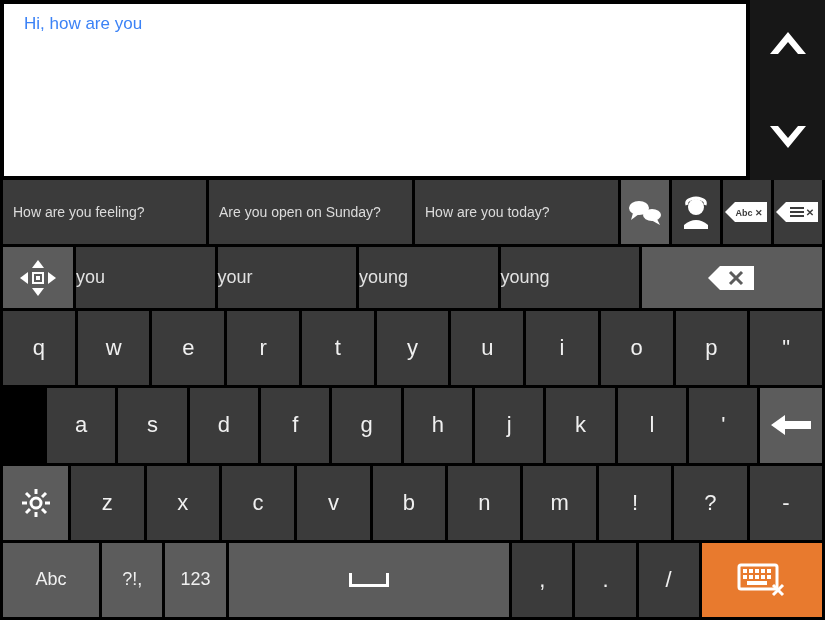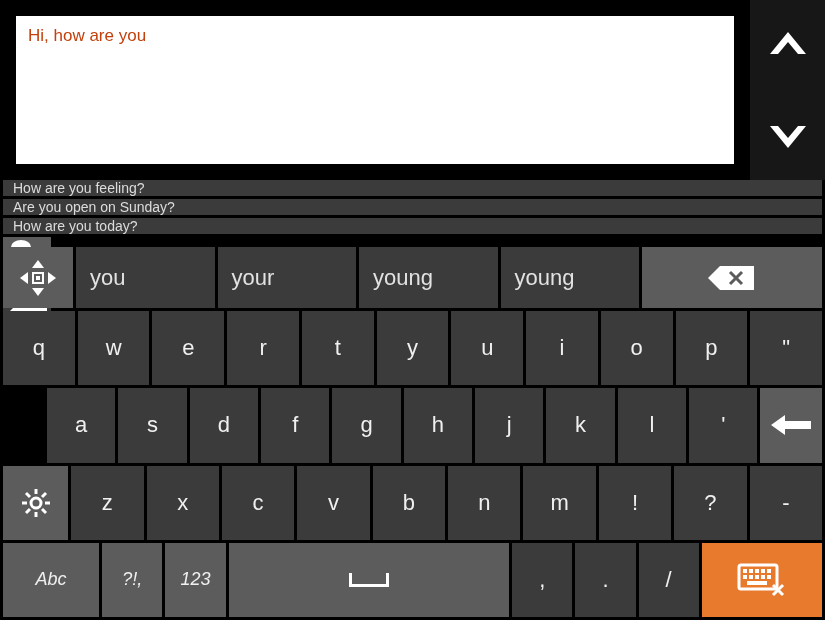--- a/index.html
+++ b/index.html
@@ -4,42 +4,42 @@
 <style>
   * { box-sizing: border-box; margin: 0; padding: 0; }
   html, body { width: 825px; height: 620px; overflow: hidden; font-family: "Segoe UI", Arial, sans-serif; }
   body { background: #000; display: flex; flex-direction: column; }
 
   
   .top-row { display: flex; height: 180px; }
   .text-area {
     background: #fff;
     flex: 1;
-    margin: 16px;
-    padding: 10px 12px;
+    margin: 4px;
+    padding: 10px 20px;
     font-size: 17px;
-    color: #c2410c;
+    color: #3b82f6;
   }
   .side-arrows {
     width: 75px;
     display: flex;
     flex-direction: column;
     background: #171717;
   }
   .side-arrows .arrow {
     flex: 1;
     display: flex;
     align-items: center;
     justify-content: center;
     cursor: pointer;
   }
   .side-arrows svg { width: 40px; height: 30px; fill: #fff; }
 
   
-  .phrase-row { display: flex; height: 64px; gap: 3px; padding: 0 3px; flex-direction: column; }
+  .phrase-row { display: flex; height: 64px; gap: 3px; padding: 0 3px; }
   .phrase {
     flex: 1;
     background: #3b3b3b;
     color: #dcdcdc;
     font-size: 14px;
     display: flex;
     align-items: center;
     padding-left: 10px;
     cursor: pointer;
   }
@@ -61,24 +61,23 @@
     background: #5c5c5c;
     display: flex;
     align-items: center;
     justify-content: center;
     cursor: pointer;
   }
   .pred {
     flex: 1;
     background: #3b3b3b;
     color: #e2e2e2;
-    font-size: 22px;
-    display: flex;
-    align-items: center;
-    padding-left: 14px;
+    font-size: 18px;
+    display: flex;
+    align-items: center;
     cursor: pointer;
   }
   .bksp-wide {
     width: 180px;
     background: #5c5c5c;
     display: flex;
     align-items: center;
     justify-content: center;
     cursor: pointer;
   }
@@ -95,21 +94,21 @@
     justify-content: center;
     cursor: pointer;
     flex: 1;
   }
   .key.util { background: #5c5c5c; }
   .key.dark { background: #5c5c5c; }
   .key.enter { background: #5c5c5c; }
   .key.close { background: #e87a2e; }
 
   .kb-row.row1 .key { flex: 1; }
-  .kb-row.row4 .key.util { font-size: 17px; font-style: italic; }
+  .kb-row.row4 .key.util { font-size: 17px; }
   .space-key { flex: 3.5; background: #5c5c5c; display:flex; align-items:center; justify-content:center; cursor:pointer;}
   .space-bracket { width:40px; height:14px; border:3px solid #fff; border-top:none;}
   .f-06 { flex: 0.6 0 0; }
   .f-075 { flex: 0.75 0 0; }
   .f-09 { flex: 0.9 0 0; }
   .f-1  { flex: 1 0 0; }
   .f-12 { flex: 1.2 0 0; }
   .f-15 { flex: 1.5 0 0; }
   .f-35 { flex: 3.5 0 0; }
 

